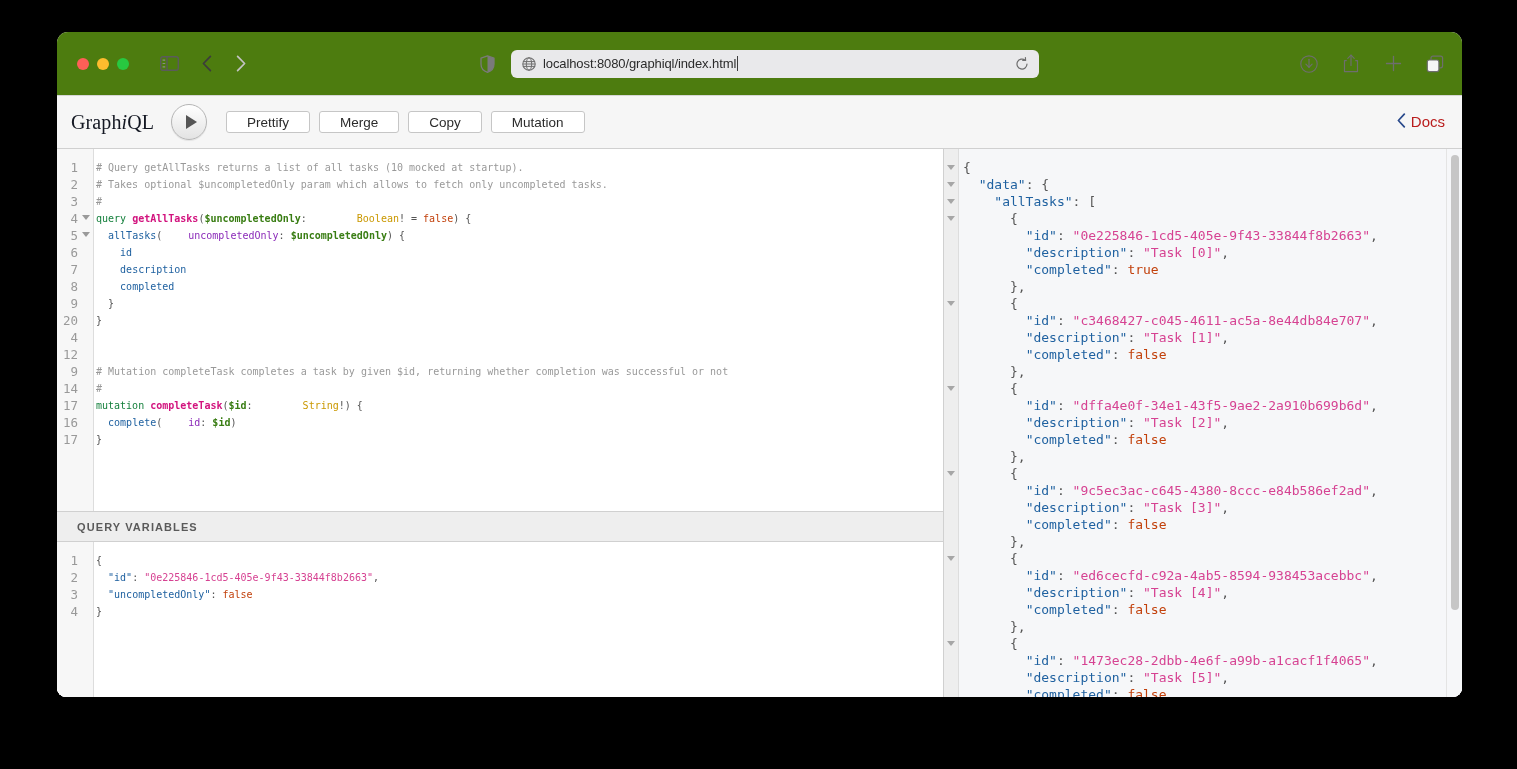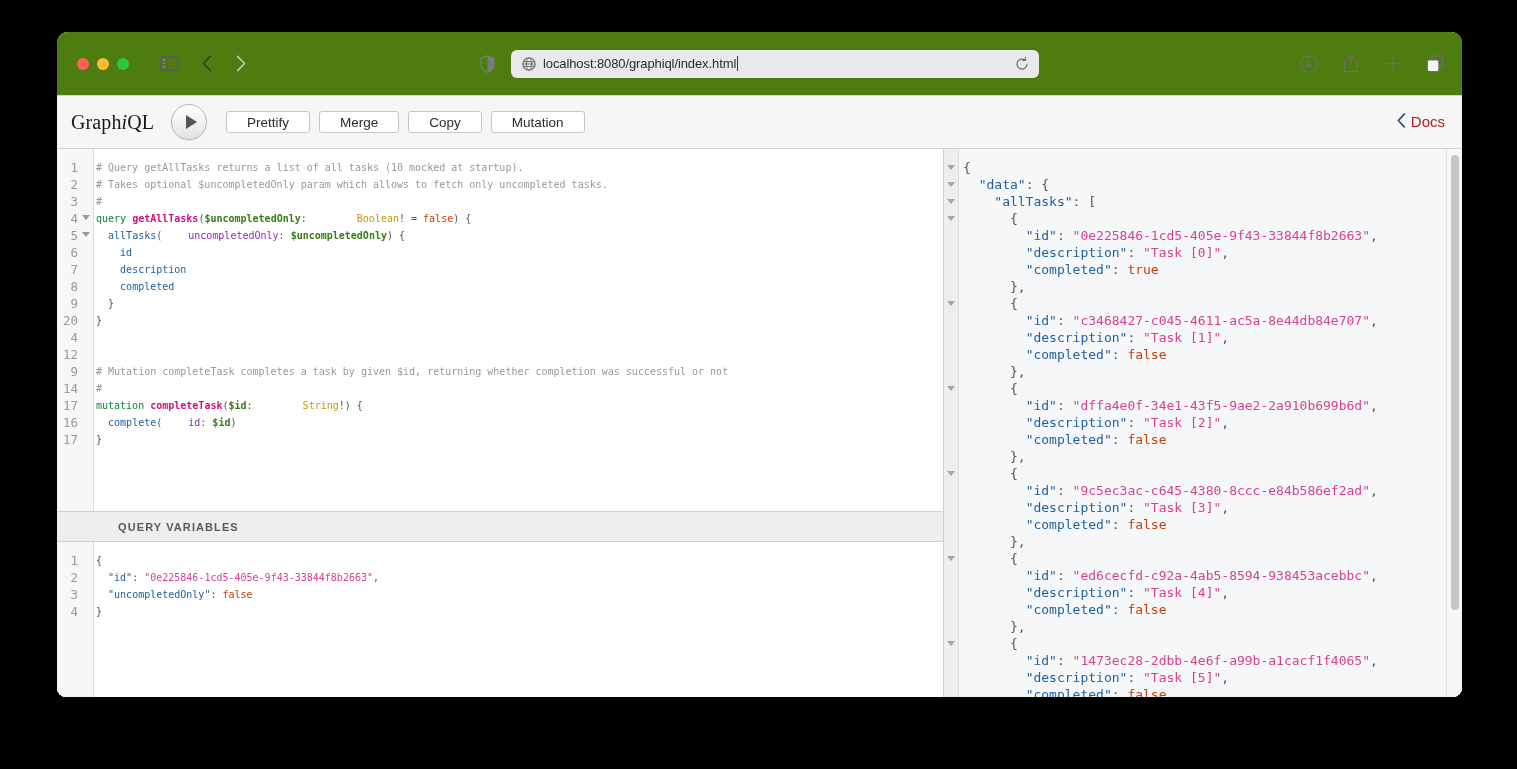--- a/index.html
+++ b/index.html
@@ -270,21 +270,21 @@
     border-top: 5px solid #9a9a9a;
   }
 
   .vars-header {
     height: 29px;
     background: #eeeeee;
     border-top: 1px solid #d0d0d0;
     border-bottom: 1px solid #d0d0d0;
     display: flex;
     align-items: center;
-    padding-left: 61px;
+    padding-left: 20px;
     font-size: 11px;
     font-weight: bold;
     letter-spacing: 1.1px;
     color: #5a5a5a;
     cursor: pointer;
   }
 
   
   .t-comment { color: #999999; }
   .t-keyword { color: #15803d; }

